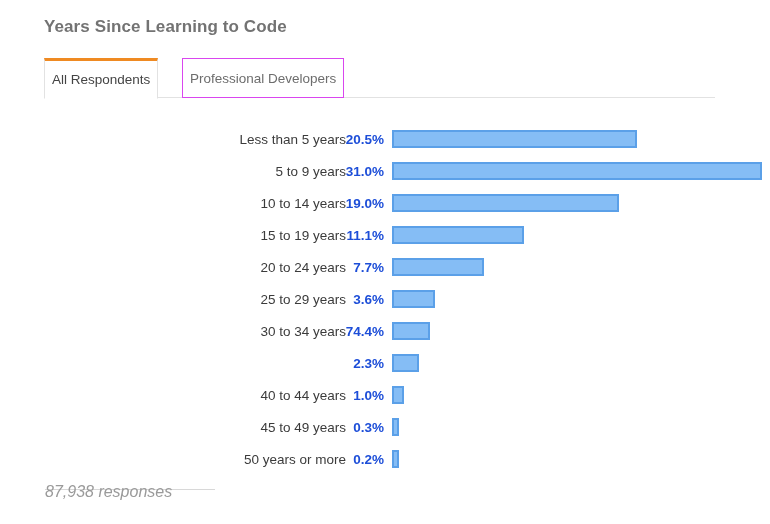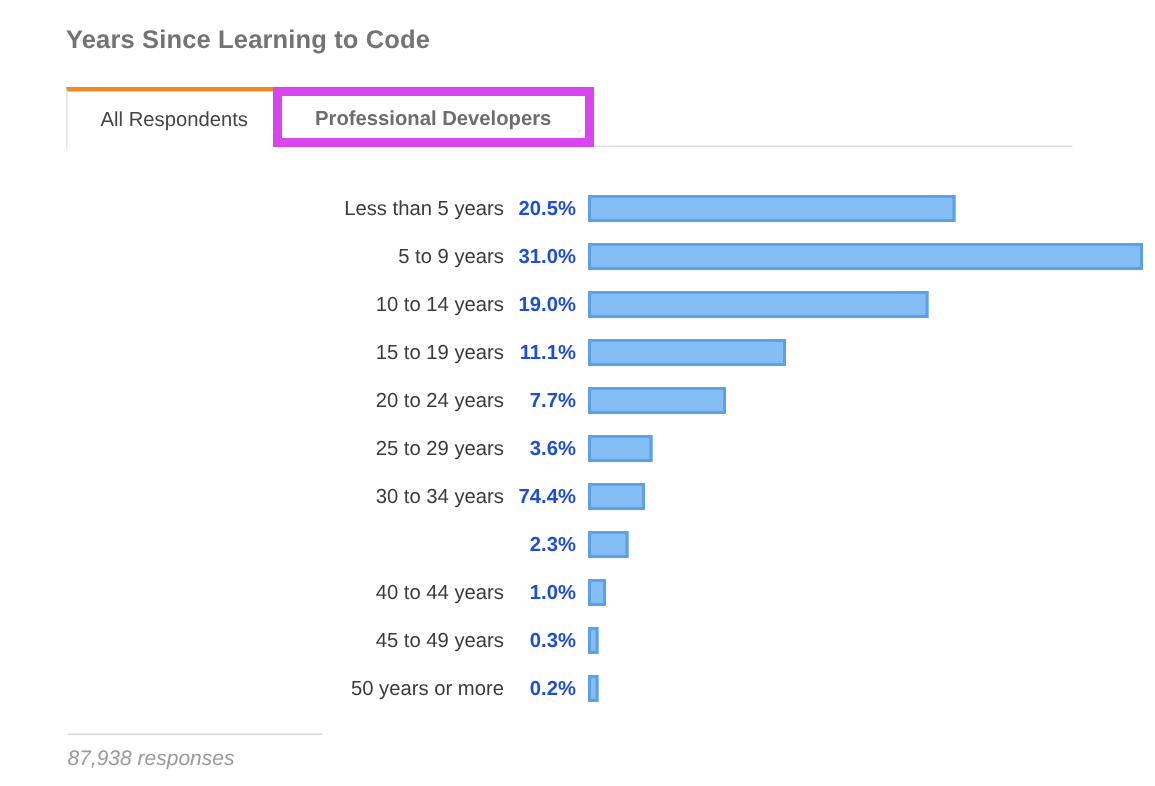--- a/index.html
+++ b/index.html
@@ -42,37 +42,36 @@
     position: absolute;
     top: 0;
     height: 40px;
     box-sizing: border-box;
     display: flex;
     align-items: center;
     justify-content: center;
     font-size: 13.5px;
     color: #6d6d6d;
     background: #ffffff;
-    padding: 0 22px;
+    padding: 0 7px;
     white-space: nowrap;
   }
   .tab.active {
     left: 0;
     border: 1px solid #e2e2e2;
     border-top: 3px solid #ef8a22;
     border-bottom: 1px solid #ffffff;
     color: #444444;
     margin-bottom: -1px;
     height: 41px;
   }
   .tab.inactive {
     left: 138px;
-    border: 6px solid #d946ef;
+    border: 1px solid #d946ef;
     color: #6d6d6d;
-    font-weight: bold;
   }
 
   
   .chart-area {
     position: absolute;
     left: 0;
     top: 123px;
     width: 770px;
   }
   .row {
@@ -82,20 +81,21 @@
   .row-label {
     position: absolute;
     left: 0;
     width: 336px;
     top: 50%;
     transform: translateY(-50%);
     text-align: right;
     font-size: 13.5px;
     color: #3b3b3b;
     white-space: nowrap;
+    padding-left: 10px;
   }
   .row-value {
     position: absolute;
     left: 336px;
     width: 48px;
     top: 50%;
     transform: translateY(-50%);
     text-align: right;
     font-size: 13.5px;
     font-weight: bold;
@@ -123,22 +123,22 @@
     position: absolute;
     left: 45px;
     top: 489px;
     width: 170px;
     height: 1px;
     background: #d8d8d8;
   }
   .footer-note {
     position: absolute;
     left: 45px;
-    top: 497px;
-    font-size: 14px;
+    top: 483px;
+    font-size: 16px;
     font-style: italic;
     color: #9a9a9a;
     white-space: nowrap;
   }
 </style>
 </head>
 <body>
 
 <div class="chart-title">Years Since Learning to Code</div>
 

